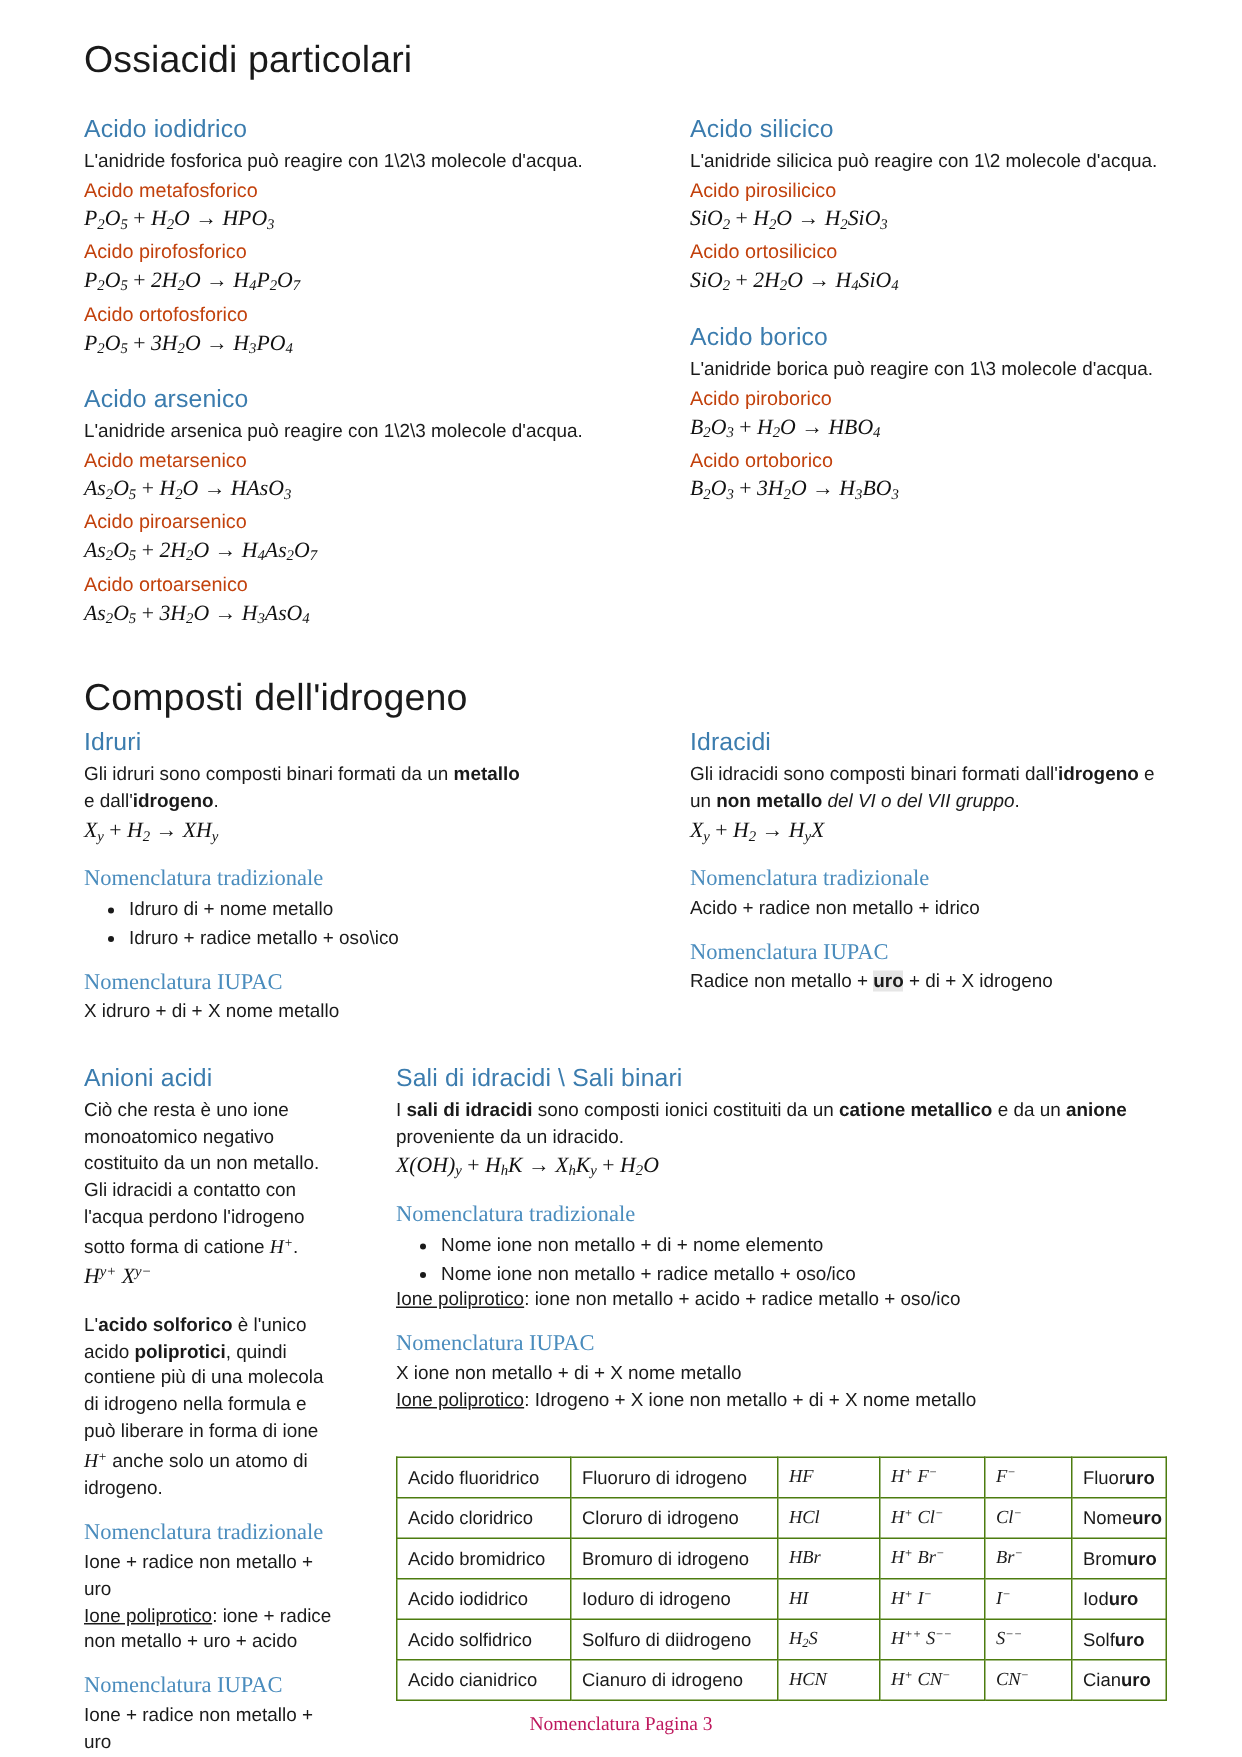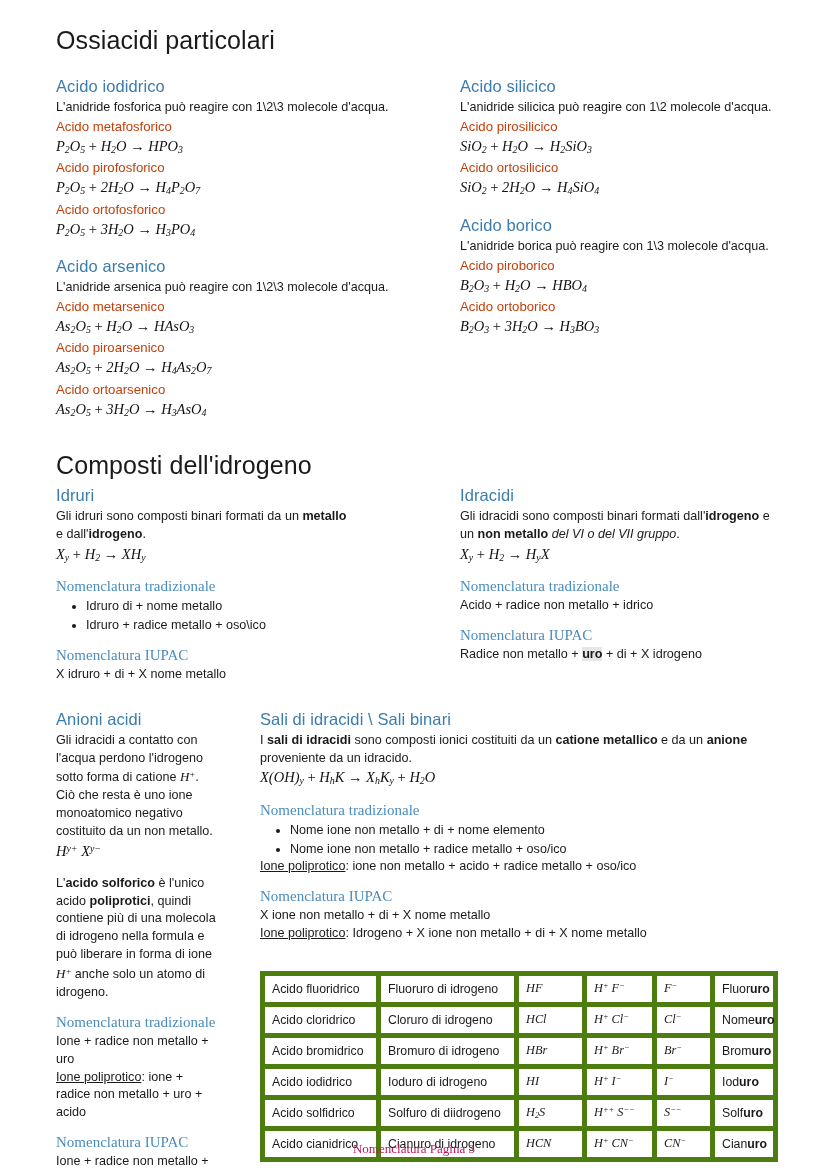--- a/index.html
+++ b/index.html
@@ -90,21 +90,21 @@
   .lowerR { flex: 1; padding-left: 43px; }
 
   
   table.acids {
     border-collapse: collapse;
     margin-top: 28px;
     width: 503px;
     table-layout: fixed;
   }
   table.acids td {
-    border: 5px solid #4d7c0f;
+    border: 1px solid #4d7c0f;
     padding: 5px 7px 6px 7px;
     font-size: 12.3px;
     height: 25px;
     vertical-align: middle;
   }
   td.c0 { width: 116px; }
   td.c1 { width: 138px; }
   td.c2 { width: 68px; margin-left: 28px; }
   td.c3 { width: 70px; }
   td.c4 { width: 58px; }
@@ -218,22 +218,22 @@
 
       <div class="h3">Nomenclatura IUPAC</div>
       <p><span>Radice non metallo + </span><span class="hl">uro</span><span> + di + X idrogeno</span></p>
     </div>
   </div>
 
   <div class="lower">
 
     <div class="lowerL">
       <div class="h2">Anioni acidi</div>
+      <p>Ciò che resta è uno ione monoatomico negativo costituito da un non metallo.</p>
       <p><span>Gli idracidi a contatto con l'acqua perdono l'idrogeno sotto forma di catione</span> <span class="math" style="font-size:13px">H<sup>+</sup></span><span>.</span></p>
-      <p>Ciò che resta è uno ione monoatomico negativo costituito da un non metallo.</p>
       <div class="math">H<sup>y+</sup> X<sup>y−</sup></div>
 
       <p class="block-sp"><span>L'</span><b>acido solforico</b><span> è l'unico acido </span><b>poliprotici</b><span>, quindi contiene più di una molecola di idrogeno nella formula e può liberare in forma di ione </span><span class="math" style="font-size:13px">H<sup>+</sup></span><span> anche solo un atomo di idrogeno.</span></p>
 
       <div class="h3">Nomenclatura tradizionale</div>
       <p>Ione + radice non metallo + uro</p>
       <p><span class="u">Ione poliprotico</span><span>: ione + radice non metallo + uro + acido</span></p>
 
       <div class="h3">Nomenclatura IUPAC</div>
       <p>Ione + radice non metallo + uro</p>

